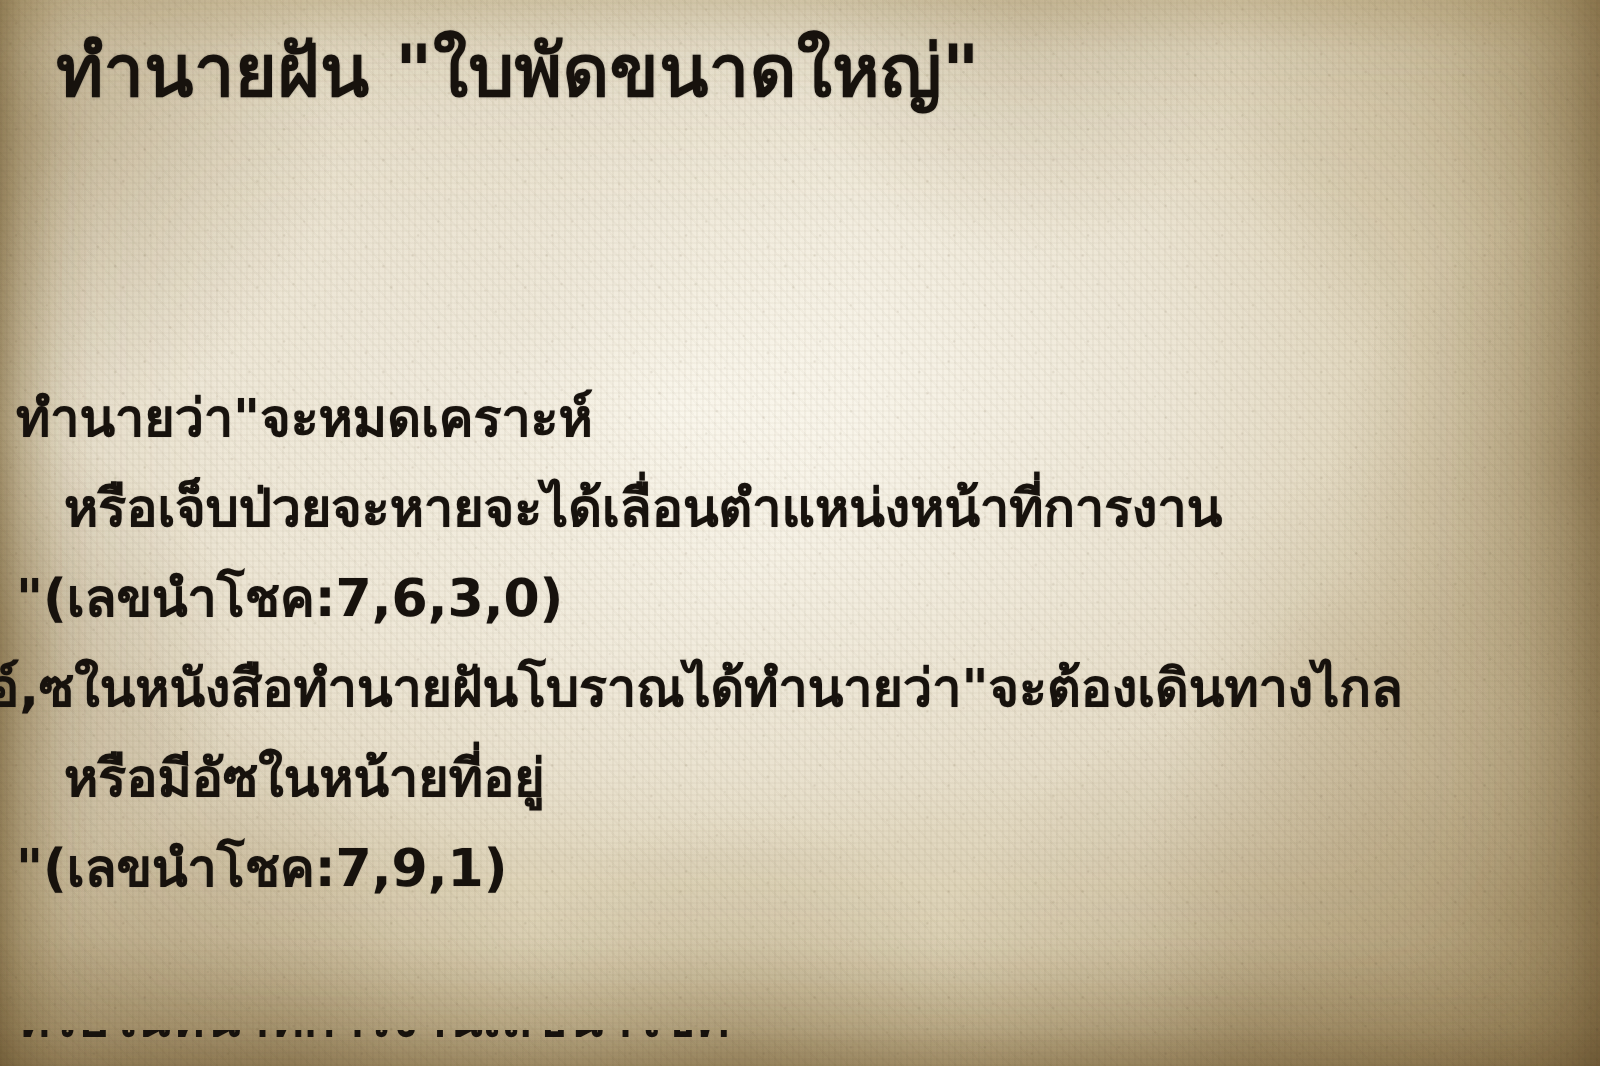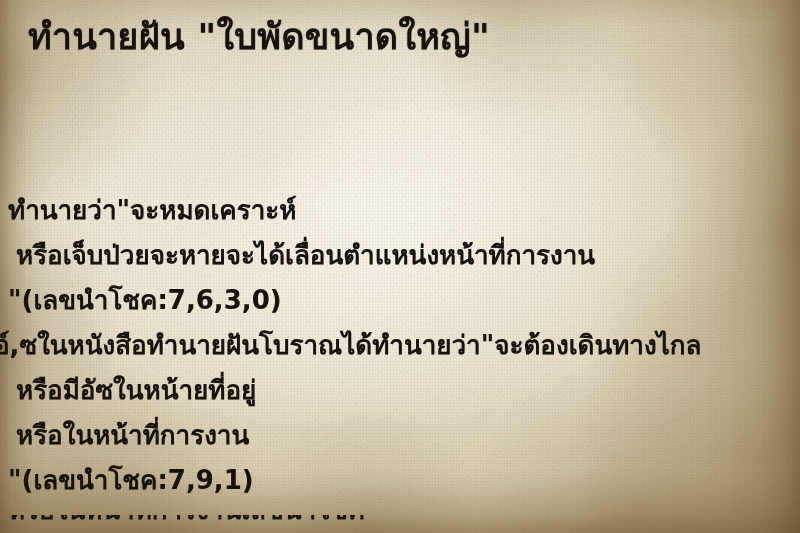--- a/index.html
+++ b/index.html
@@ -173,21 +173,21 @@
   .line {
     font-size: 26px;
     line-height: 45px;
     font-weight: bold;
     white-space: nowrap;
     height: 45px;
     text-shadow: 0 0 0.6px rgba(23,18,13,0.3);
   }
 
   .ind0 { padding-left: 8px; }
-  .ind1 { padding-left: 16px; }
+  .ind1 { padding-left: 32px; }
   .clipL { padding-left: 0px; margin-left: -6px; }
 
   
   #clipped-bottom-line {
     position: absolute;
     left: 8px;
     top: 515px;
     width: 760px;
     height: 18px;
     overflow: hidden;
@@ -216,21 +216,20 @@
   <div class="content">
 
     <div id="title">ทำนายฝัน "ใบพัดขนาดใหญ่"</div>
 
     <div id="body">
       <div class="line ind0">ทำนายว่า"จะหมดเคราะห์</div>
       <div class="line ind1">หรือเจ็บป่วยจะหายจะได้เลื่อนตำแหน่งหน้าที่การงาน</div>
       <div class="line ind0">"(เลขนำโชค:7,6,3,0)</div>
       <div class="line ind0 clipL">อ์,ซในหนังสือทำนายฝันโบราณได้ทำนายว่า"จะต้องเดินทางไกล</div>
       <div class="line ind1">หรือมีอัซในหน้ายที่อยู่</div>
-      <div class="line ind1">หรือในหน้าที่การงาน</div>
       <div class="line ind0">"(เลขนำโชค:7,9,1)</div>
     </div>
 
     <div id="clipped-bottom-line">
       <span class="inner">หรือในหน้าที่การงานเลขนำโชค</span>
     </div>
 
   </div>
 </div>
 

